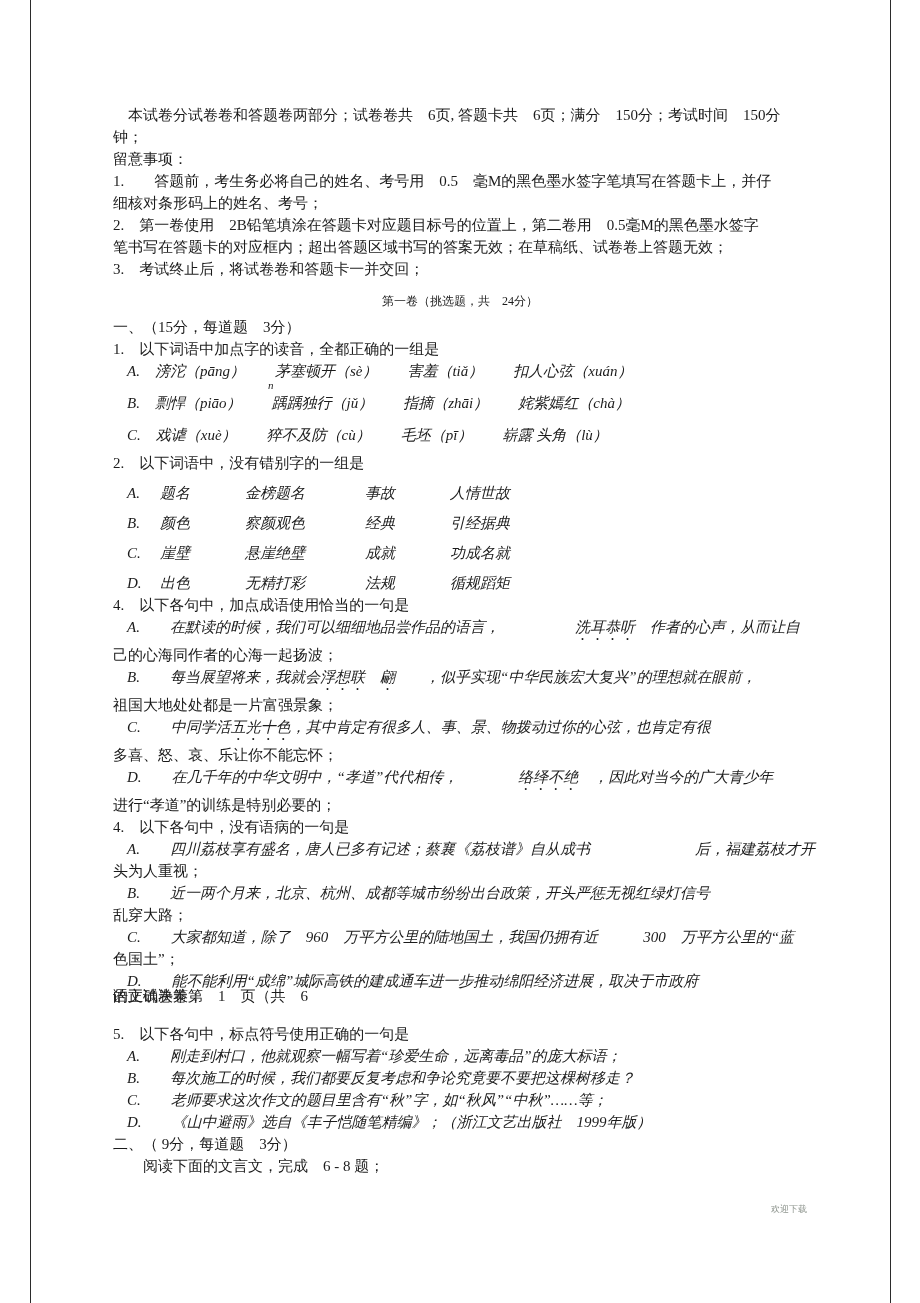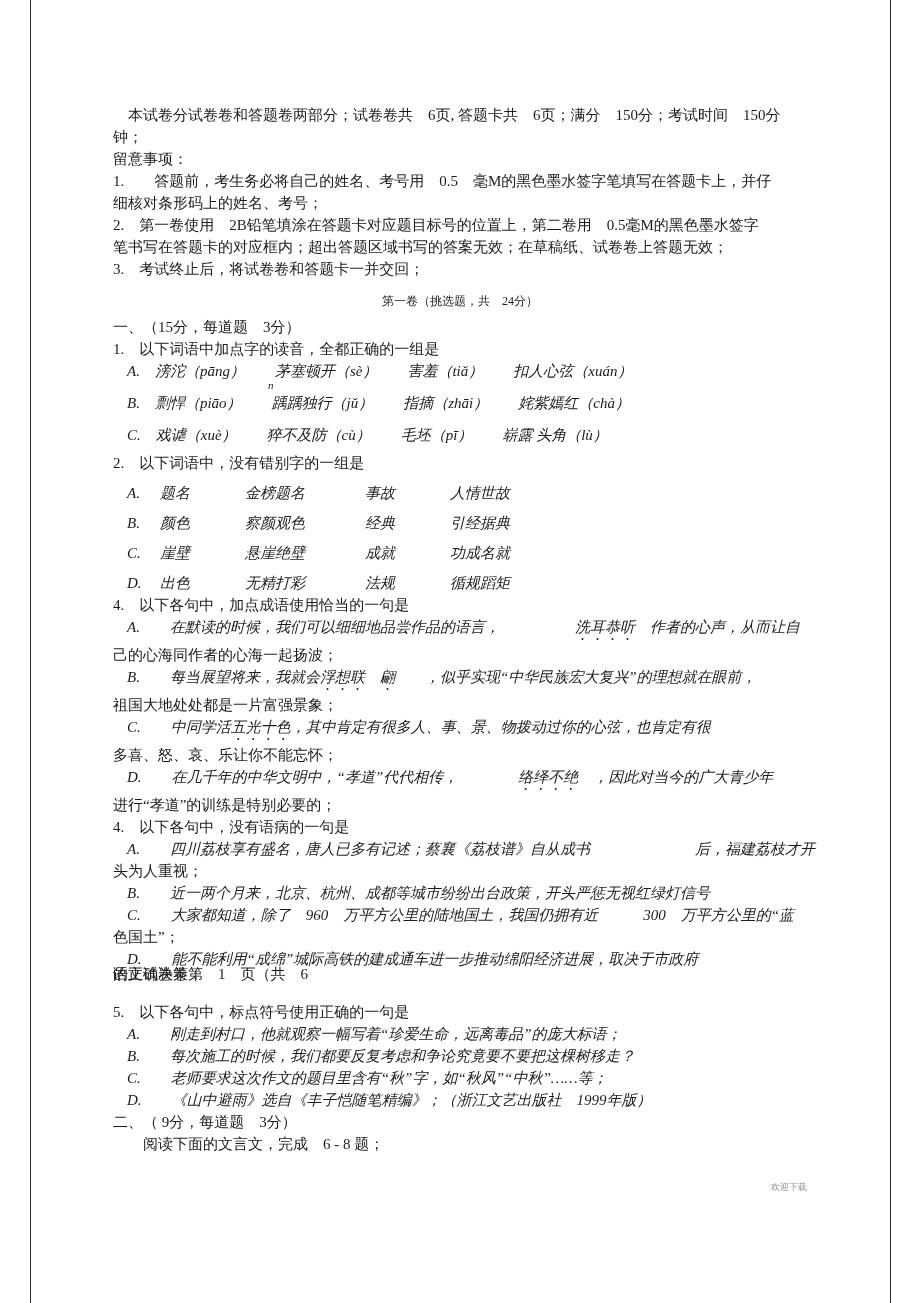--- a/index.html
+++ b/index.html
@@ -131,20 +131,21 @@
     <p class="line">多喜、怒、哀、乐让你不能忘怀；</p>
     <p class="line opt">
       <span>D.　　在几千年的中华文明中，“孝道”代代相传，　　　　</span><span class="emph">络绎不绝</span><span>　，因此对当今的广大青少年</span>
     </p>
     <p class="line">进行“孝道”的训练是特别必要的；</p>
 
     <p class="line">4.　以下各句中，没有语病的一句是</p>
     <p class="line opt">A.　　四川荔枝享有盛名，唐人已多有记述；蔡襄《荔枝谱》自从成书　　　　　　　后，福建荔枝才开</p>
     <p class="line">头为人重视；</p>
     <p class="line opt">B.　　近一两个月来，北京、杭州、成都等城市纷纷出台政策，开头严惩无视红绿灯信号</p>
+    <p class="line">乱穿大路；</p>
     <p class="line opt">C.　　大家都知道，除了　960　万平方公里的陆地国土，我国仍拥有近　　　300　万平方公里的“蓝</p>
     <p class="line">色国土”；</p>
     <p class="line opt">D.　　能不能利用“成绵”城际高铁的建成通车进一步推动绵阳经济进展，取决于市政府</p>
     <p class="line overlap">
       <span>的正确决策；</span>
       <span class="footer-overlay">语文试卷卷第　1　页（共　6</span>
     </p>
 
     <p class="line mt16">5.　以下各句中，标点符号使用正确的一句是</p>
     <p class="line opt">A.　　刚走到村口，他就观察一幅写着“珍爱生命，远离毒品”的庞大标语；</p>

